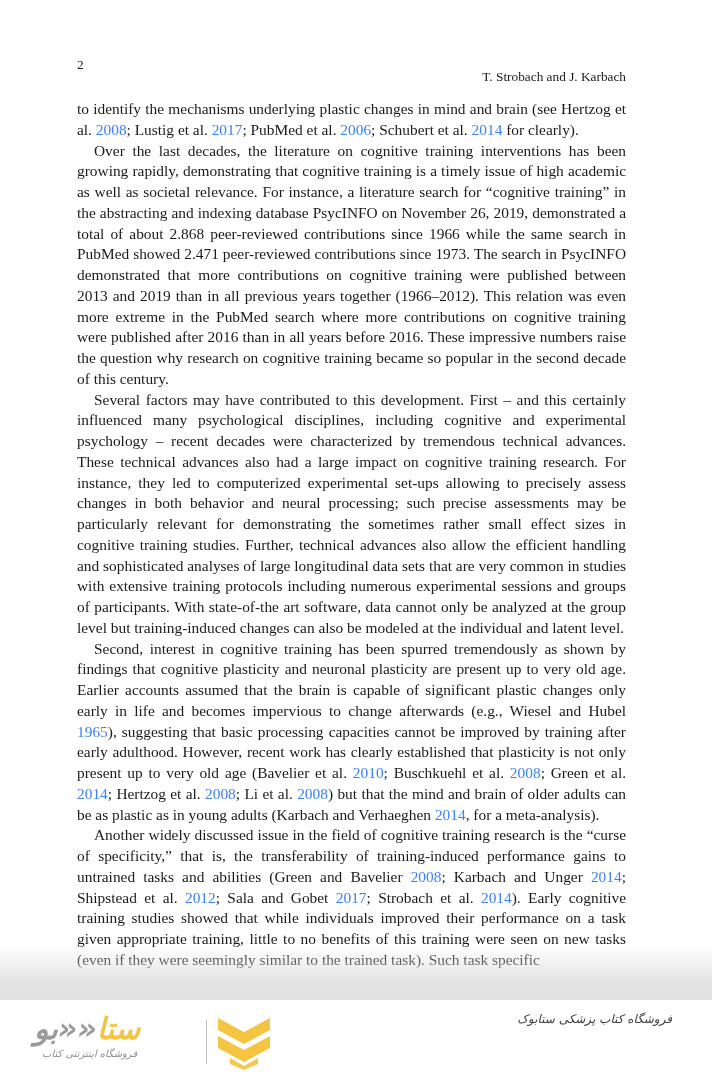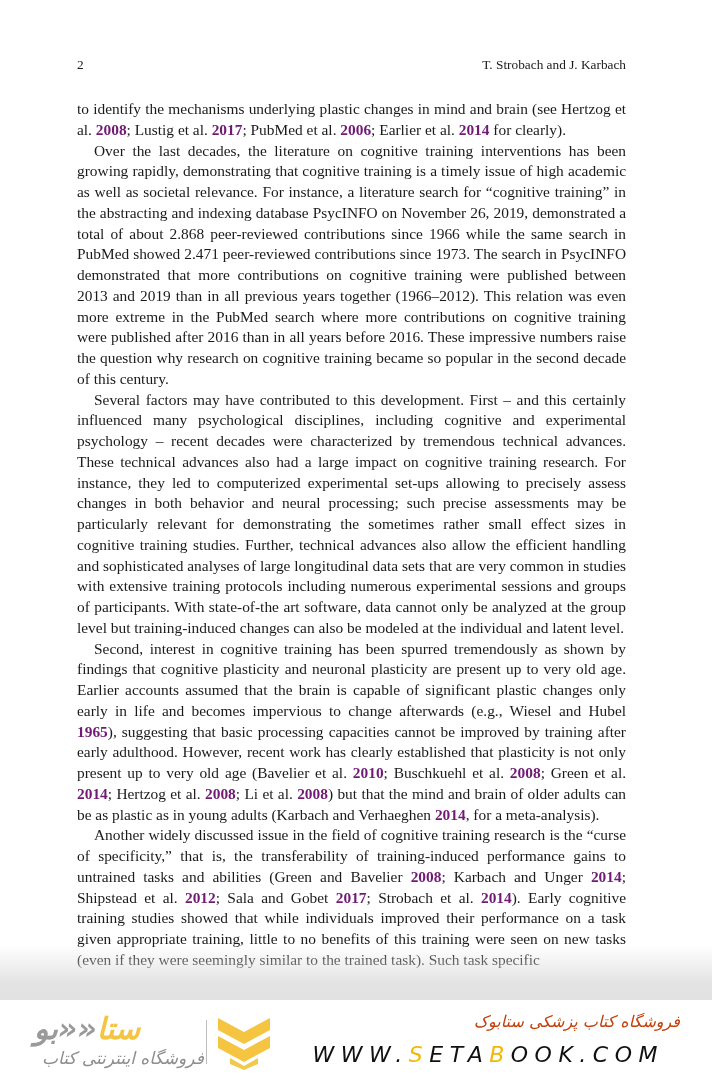--- a/index.html
+++ b/index.html
@@ -8,76 +8,76 @@
     background: #ffffff; position: relative;
     font-family: "Liberation Serif", "DejaVu Serif", serif;
     color: #1a1a1a;
   }
   .page { position: absolute; left: 0; top: 0; width: 712px; height: 1000px; }
   .running-head {
     position: absolute; top: 57px; left: 77px; right: 86px;
     font-size: 13.3px; line-height: 16px;
   }
   .running-head .pageno { position: absolute; left: 0; top: 0; }
-  .running-head .authors { position: absolute; right: 0; top: 0; }
+  .running-head .authors { position: absolute; right: 0; top: 12px; }
   .body-text {
     position: absolute; top: 99px; left: 77px; width: 549px;
     font-size: 15.4px; line-height: 20.75px;
     text-align: justify; hyphens: manual;
   }
   .body-text p { margin: 0; }
   .body-text p.indent { text-indent: 17px; }
-  .cite { color: #701a75; font-weight: bold; }
+  .cite { color: #3b82f6; }
   .fade {
     position: absolute; left: 0; top: 945px; width: 712px; height: 55px;
     background: linear-gradient(to bottom, rgba(230,230,230,0) 0%, rgba(222,222,222,0.85) 70%, #e2e2e2 100%);
   }
   .banner {
     position: absolute; left: 0; top: 1000px; width: 712px; height: 79px;
     background: #ffffff;
     font-style: italic;
   }
   .logo-block { position: absolute; left: 34px; top: 12px; width: 240px; height: 56px; }
   .logo-word {
     position: absolute; left: 0; top: 0;
     font-family: "DejaVu Sans", sans-serif; font-weight: bold;
     font-size: 30px; letter-spacing: -1px; line-height: 34px;
   }
   .logo-word .grey { color: #9a9a9a; }
   .logo-word .gold { color: #f5c542; }
   .logo-sub {
     position: absolute; left: 8px; top: 36px;
-    font-family: "DejaVu Sans", sans-serif; font-size: 17px; color: #8e8e8e;
+    font-family: "DejaVu Sans", sans-serif; font-size: 10px; color: #8e8e8e;
     direction: rtl;
   }
   .logo-divider { position: absolute; left: 172px; top: 8px; width: 1px; height: 44px; background: #bdbdbd; }
   .logo-mark { position: absolute; left: 182px; top: 2px; }
   .store-name {
-    position: absolute; right: 32px; top: 12px;
-    font-family: "DejaVu Sans", sans-serif; font-size: 16px; color: #c2410c;
+    position: absolute; right: 40px; top: 12px;
+    font-family: "DejaVu Sans", sans-serif; font-size: 12px; color: #404040;
     direction: rtl;
   }
   .store-url {
     position: absolute; right: 48px; top: 42px;
     font-family: "DejaVu Sans", sans-serif; font-size: 22px; color: #111;
     letter-spacing: 6.5px;
   }
   .store-url .hl { color: #f5b800; }
 </style>
 </head>
 <body>
 
 <div class="page">
   <div class="running-head">
     <span class="pageno">2</span>
     <span class="authors">T. Strobach and J. Karbach</span>
   </div>
 
   <div class="body-text" id="body-text">
-      <p><span>to identify the mechanisms underlying plastic changes in mind and brain (see Hertzog et al. </span><span class="cite">2008</span><span>; Lustig et al. </span><span class="cite">2017</span><span>; PubMed et al. </span><span class="cite">2006</span><span>; Earlier et al. </span><span class="cite">2014</span><span> for clearly).</span></p>
+      <p><span>to identify the mechanisms underlying plastic changes in mind and brain (see Hertzog et al. </span><span class="cite">2008</span><span>; Lustig et al. </span><span class="cite">2017</span><span>; PubMed et al. </span><span class="cite">2006</span><span>; Schubert et al. </span><span class="cite">2014</span><span> for clearly).</span></p>
       <p class="indent"><span>Over the last decades, the literature on cognitive training interventions has been growing rapidly, demonstrating that cognitive training is a timely issue of high aca­demic as well as societal relevance. For instance, a literature search for “cognitive training” in the abstracting and indexing database PsycINFO on November 26, 2019, demonstrated a total of about 2.868 peer-reviewed contributions since 1966 while the same search in PubMed showed 2.471 peer-reviewed contributions since 1973. The search in PsycINFO demonstrated that more contributions on cognitive training were published between 2013 and 2019 than in all previous years together (1966–2012). This relation was even more extreme in the PubMed search where more contributions on cognitive training were published after 2016 than in all years before 2016. These impressive numbers raise the question why research on cogni­tive training became so popular in the second decade of this century.</span></p>
       <p class="indent"><span>Several factors may have contributed to this development. First – and this cer­tainly influenced many psychological disciplines, including cognitive and experi­mental psychology – recent decades were characterized by tremendous technical advances. These technical advances also had a large impact on cognitive training research. For instance, they led to computerized experimental set-ups allowing to precisely assess changes in both behavior and neural processing; such precise assessments may be particularly relevant for demonstrating the sometimes rather small effect sizes in cognitive training studies. Further, technical advances also allow the efficient handling and sophisticated analyses of large longitudinal data sets that are very common in studies with extensive training protocols including numerous experimental sessions and groups of participants. With state-of-the art software, data cannot only be analyzed at the group level but training-induced changes can also be modeled at the individual and latent level.</span></p>
       <p class="indent"><span>Second, interest in cognitive training has been spurred tremendously as shown by findings that cognitive plasticity and neuronal plasticity are present up to very old age. Earlier accounts assumed that the brain is capable of significant plastic changes only early in life and becomes impervious to change afterwards (e.g., Wiesel and Hubel </span><span class="cite">1965</span><span>), suggesting that basic processing capacities cannot be improved by training after early adulthood. However, recent work has clearly estab­lished that plasticity is not only present up to very old age (Bavelier et al. </span><span class="cite">2010</span><span>; Buschkuehl et al. </span><span class="cite">2008</span><span>; Green et al. </span><span class="cite">2014</span><span>; Hertzog et al. </span><span class="cite">2008</span><span>; Li et al. </span><span class="cite">2008</span><span>) but that the mind and brain of older adults can be as plastic as in young adults (Karbach and Verhaeghen </span><span class="cite">2014</span><span>, for a meta-analysis).</span></p>
       <p class="indent"><span>Another widely discussed issue in the field of cognitive training research is the “curse of specificity,” that is, the transferability of training-induced performance gains to untrained tasks and abilities (Green and Bavelier </span><span class="cite">2008</span><span>; Karbach and Unger </span><span class="cite">2014</span><span>; Shipstead et al. </span><span class="cite">2012</span><span>; Sala and Gobet </span><span class="cite">2017</span><span>; Strobach et al. </span><span class="cite">2014</span><span>). Early cogni­tive training studies showed that while individuals improved their performance on a task given appropriate training, little to no benefits of this training were seen on new tasks (even if they were seemingly similar to the trained task). Such task specific</span></p>
     </div>
 
   <div class="fade"></div>
 </div>
 
 <div class="banner">
@@ -88,16 +88,13 @@
     <div class="logo-sub">فروشگاه اینترنتی کتاب</div>
     <div class="logo-divider"></div>
     <svg class="logo-mark" width="56" height="56" viewBox="0 0 56 56">
       <polygon points="2,4 28,18 54,4 54,16 28,30 2,16" fill="#f5c542"></polygon>
       <polygon points="2,22 28,36 54,22 54,34 28,48 2,34" fill="#f5c542"></polygon>
       <polygon points="14,44 28,52 42,44 42,50 28,56 14,50" fill="#f2c94c"></polygon>
     </svg>
   </div>
 
   <div class="store-name">فروشگاه کتاب پزشکی ستابوک</div>
-  <div class="store-url">
-    <span>WWW.</span><span class="hl">S</span><span>ETA</span><span class="hl">B</span><span>OOK.COM</span>
-  </div>
 </div>
 
 </body></html>

